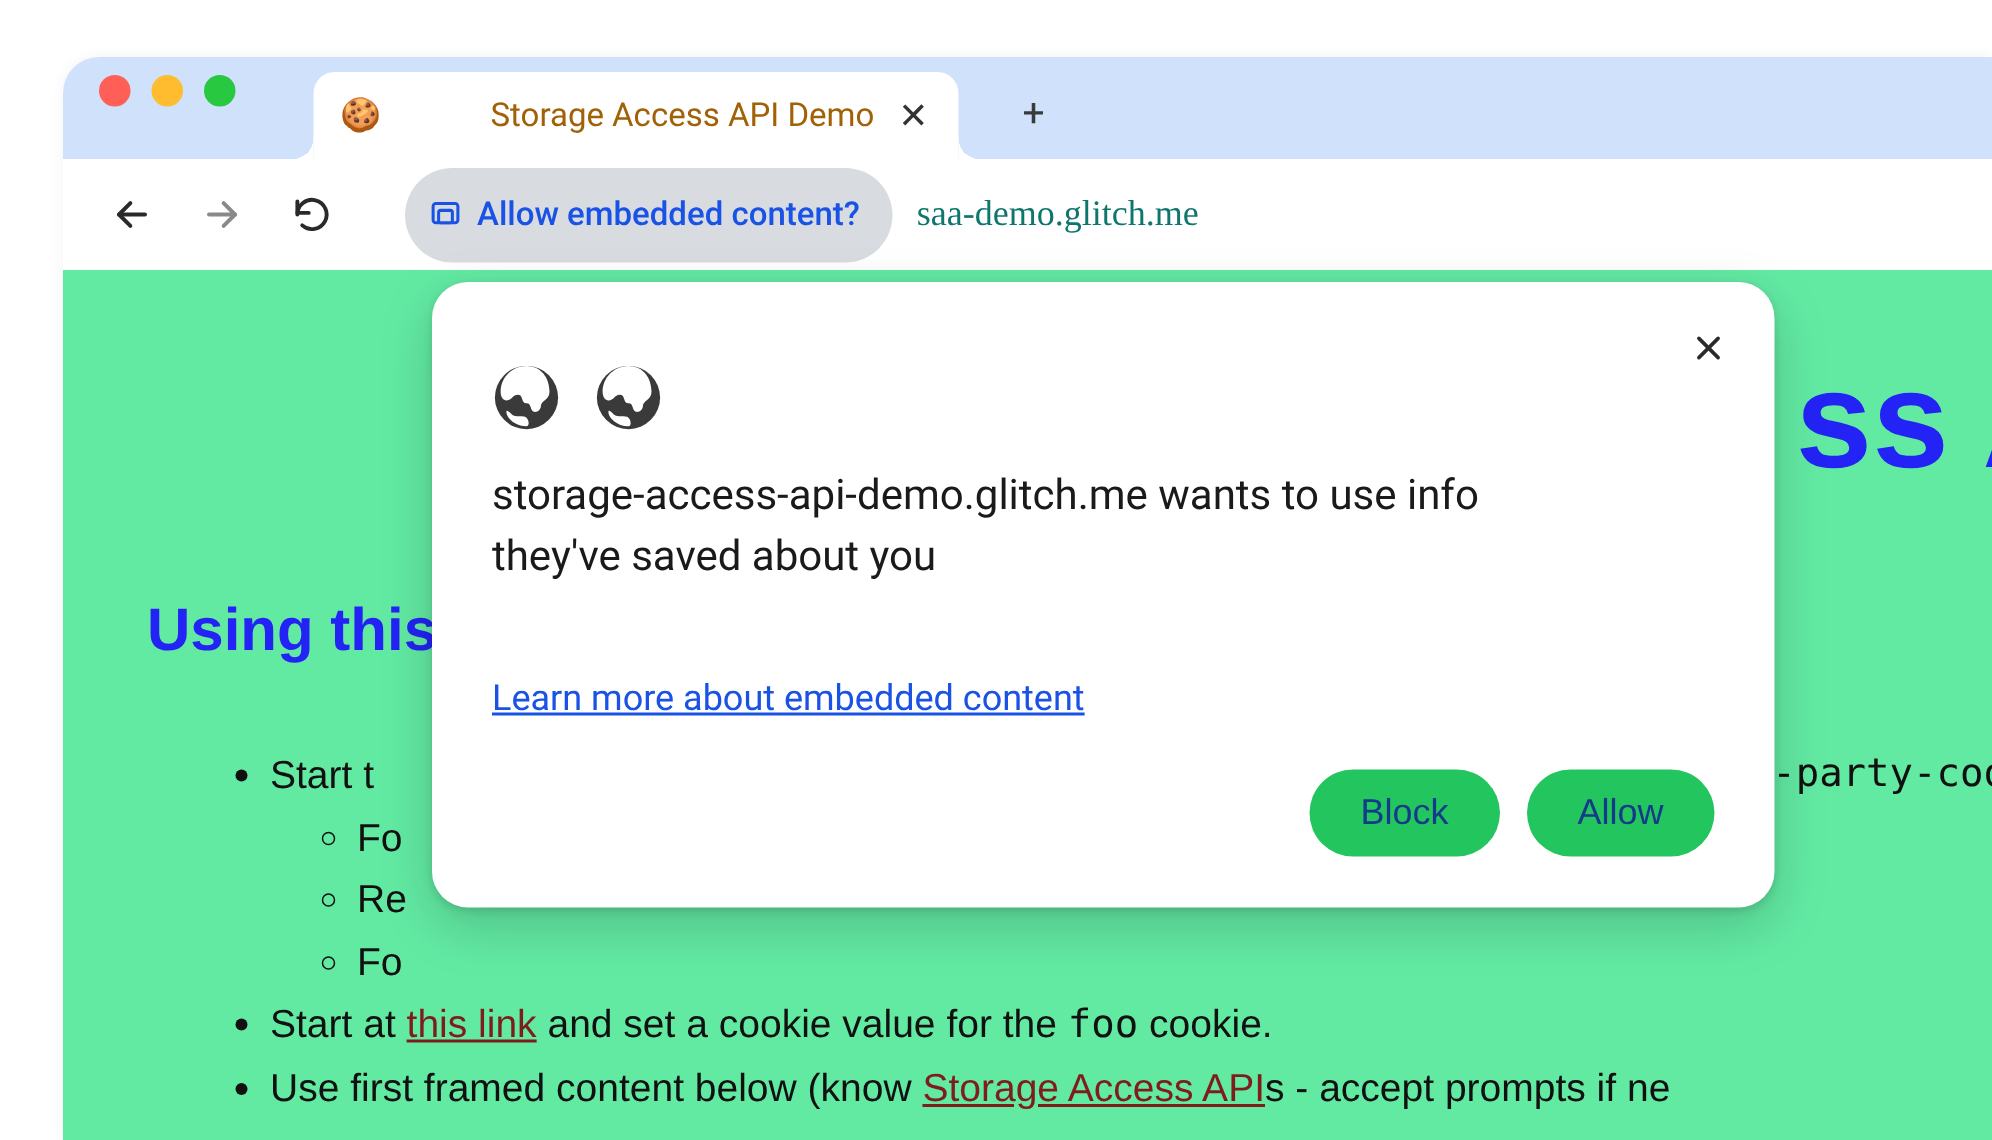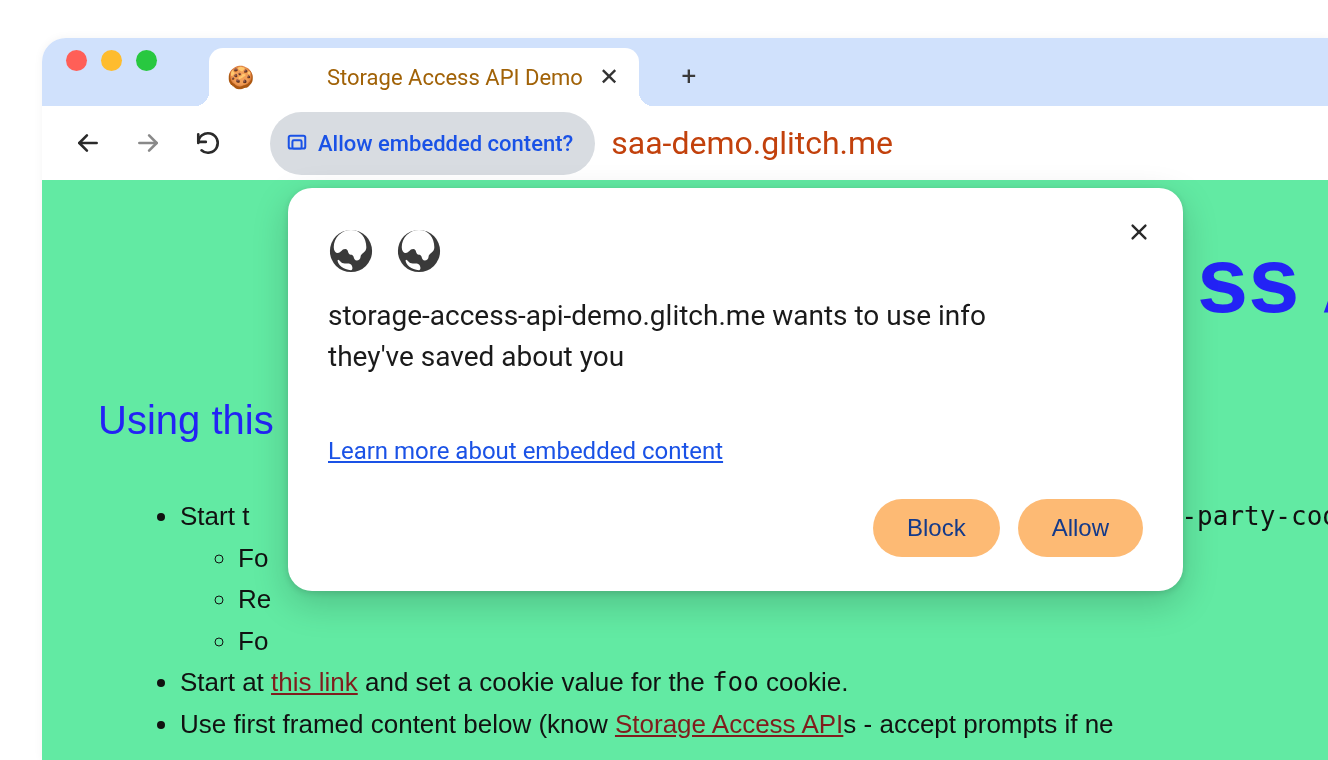--- a/index.html
+++ b/index.html
@@ -104,21 +104,21 @@
     align-items: center;
     padding: 0 22px 0 16px;
     gap: 10px;
     color: #1a52e6;
     font-size: 22px;
     font-weight: 500;
     cursor: pointer;
   }
   .chip-icon { display:flex; align-items:center; }
   
-  .url-text { font-size: 32px; color: #c2410c; }
+  .url-text { font-size: 24px; color: #0f766e; font-family: Liberation Serif, serif; }
   
   .viewport {
     position: absolute;
     top: 142px;
     left: 0; right: 0; bottom: 0;
     background: #62eaa3;
     overflow: hidden;
     font-family: -apple-system, BlinkMacSystemFont, sans-serif;
   }
   
@@ -130,21 +130,21 @@
     font-weight: 800;
     color: #2323f5;
     white-space: nowrap;
   }
   
   .section-h2 {
     position: absolute;
     top: 218px;
     left: 56px;
     font-size: 40px;
-    font-weight: 400;
+    font-weight: 700;
     color: #2323f5;
   }
   
   .content-list {
     position: absolute;
     top: 316px;
     left: 110px;
     right: 0;
     font-size: 26px;
     color: #111;
@@ -156,21 +156,21 @@
   .content-list a { color: #7f1d1d; }
   
   .permission-popup {
     position: absolute;
     top: 188px;
     left: 288px;
     width: 895px;
     background: #fff;
     border-radius: 24px;
     box-shadow: 0 2px 6px rgba(0,0,0,0.12), 0 12px 36px rgba(0,0,0,0.18);
-    padding: 40px 40px 34px 40px;
+    padding: 54px 40px 34px 40px;
   }
   .popup-close {
     position: absolute;
     top: 26px; right: 26px;
     width: 36px; height: 36px;
     display: flex; align-items: center; justify-content: center;
     cursor: pointer;
     color: #333;
   }
   .popup-icons {
@@ -185,21 +185,21 @@
   .popup-body {
     font-size: 24px; color: #565656; line-height: 1.5; margin-bottom: 24px; max-width: 780px;
   }
   .popup-link {
     font-size: 24px; color: #1a52e6; text-decoration: underline; cursor: pointer; display: inline-block; margin-bottom: 34px; margin-top: 44px;
   }
   .popup-actions {
     display: flex; justify-content: flex-end; gap: 18px;
   }
   .popup-btn {
-    background: #fdba74;
+    background: #22c55e;
     color: #143a8a;
     border: none;
     border-radius: 999px;
     height: 58px;
     padding: 0 34px;
     font-size: 24px;
     font-weight: 500;
     cursor: pointer;
   }
 </style>

